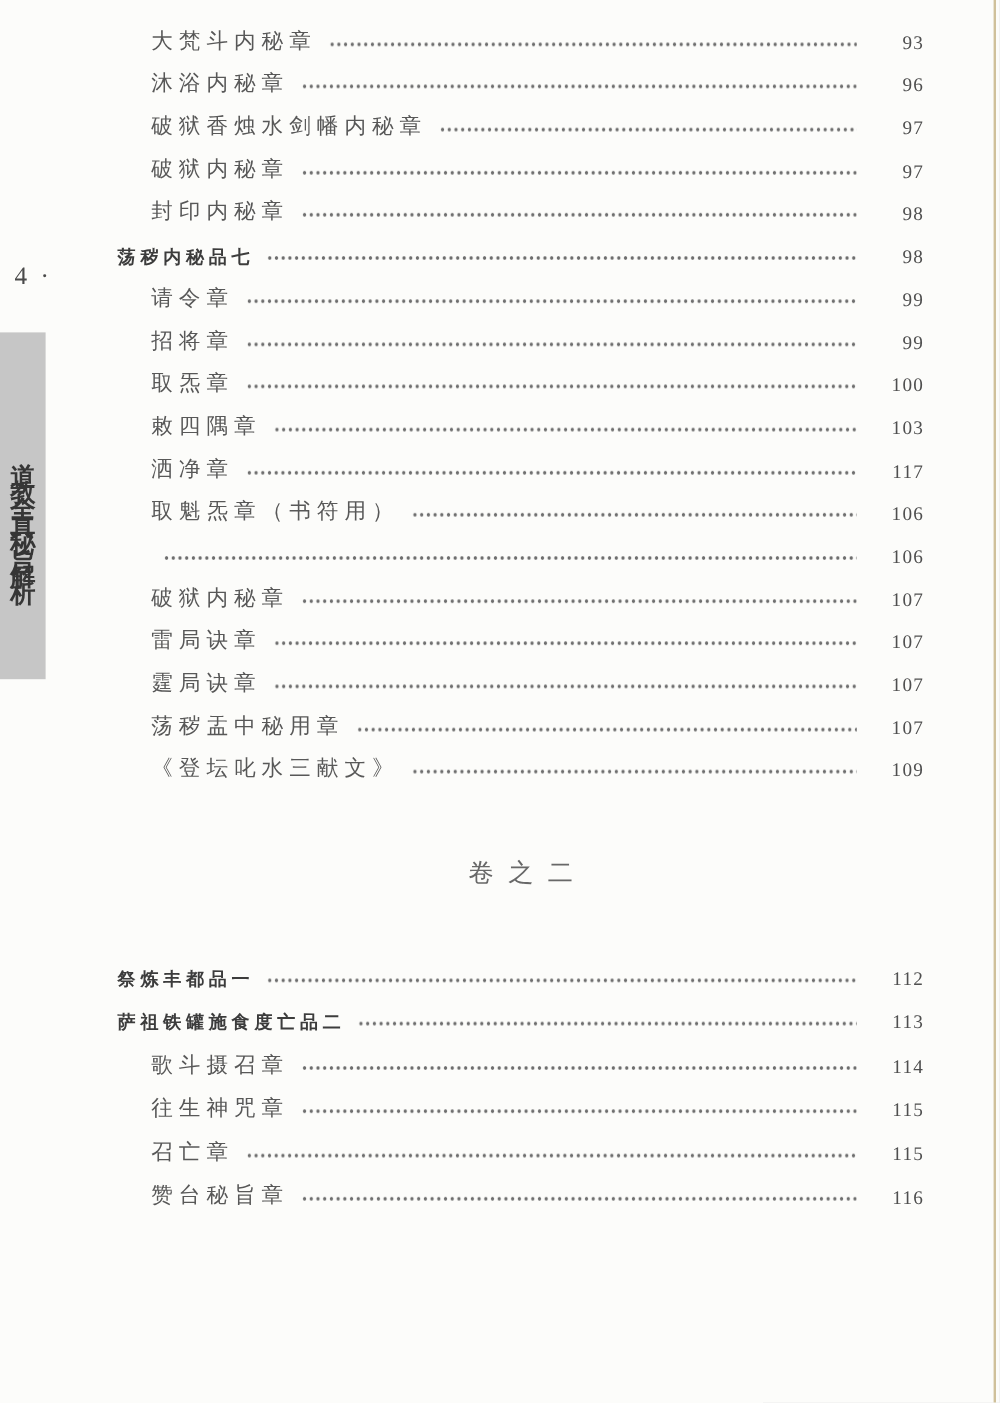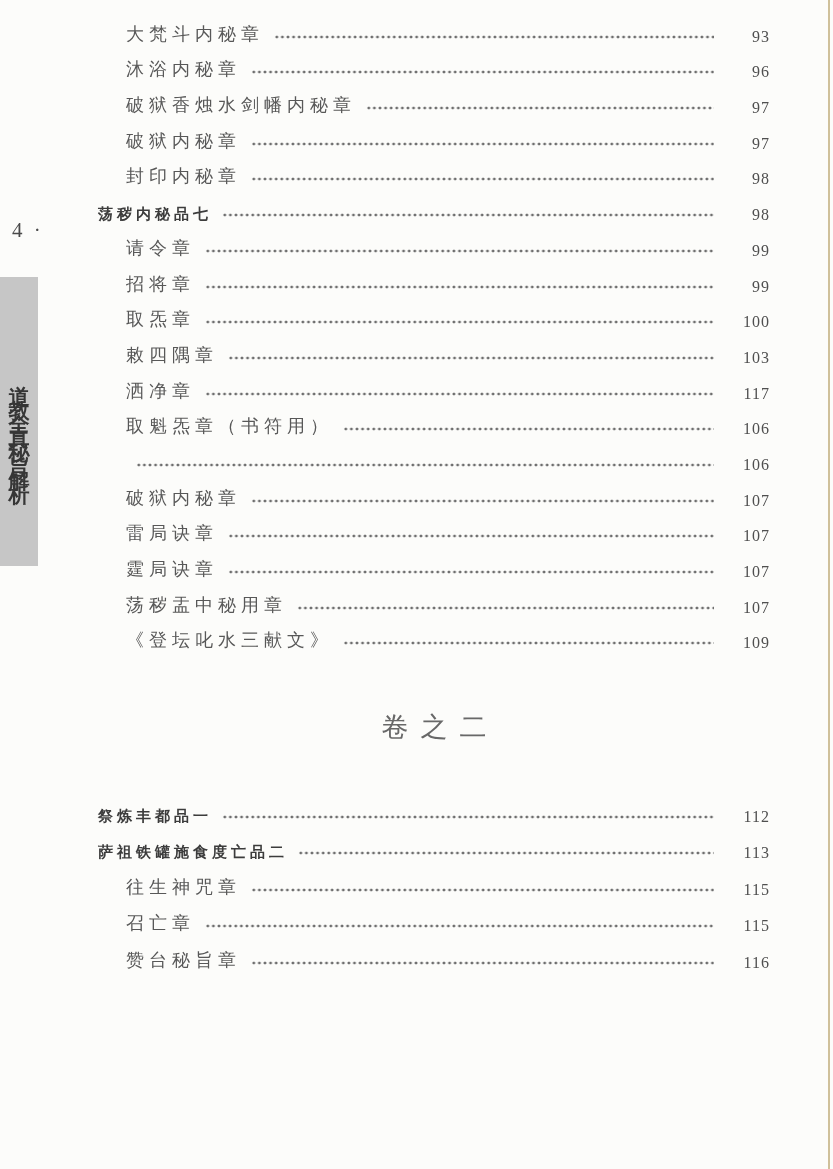--- a/index.html
+++ b/index.html
@@ -66,21 +66,21 @@
     background-repeat:repeat-x;
     background-position:left center;
   }
   .pg{
     flex:0 0 auto;width:48px;text-align:right;
     font-size:16px;color:var(--page_num);letter-spacing:1px;
   }
   .volume-heading{
     margin-top:55px;height:40px;
     display:flex;align-items:center;justify-content:center;
-    font-size:27px;letter-spacing:12px;text-indent:12px;
+    font-size:21px;letter-spacing:12px;text-indent:12px;
     color:var(--heading_text);
   }
   .block2{margin-top:42px;}
 </style>
 </head>
 <body>
 
 <div class="page">
 
   <div class="edge-line"></div>
@@ -191,20 +191,25 @@
           <span class="t">祭炼丰都品一</span>
           <span class="leader"></span>
           <span class="pg">112</span>
         </div>
         <div class="row header">
           <span class="t">萨祖铁罐施食度亡品二</span>
           <span class="leader"></span>
           <span class="pg">113</span>
         </div>
         <div class="row entry">
+          <span class="t">歌斗摄召章</span>
+          <span class="leader"></span>
+          <span class="pg">114</span>
+        </div>
+        <div class="row entry">
           <span class="t">往生神咒章</span>
           <span class="leader"></span>
           <span class="pg">115</span>
         </div>
         <div class="row entry">
           <span class="t">召亡章</span>
           <span class="leader"></span>
           <span class="pg">115</span>
         </div>
         <div class="row entry">

